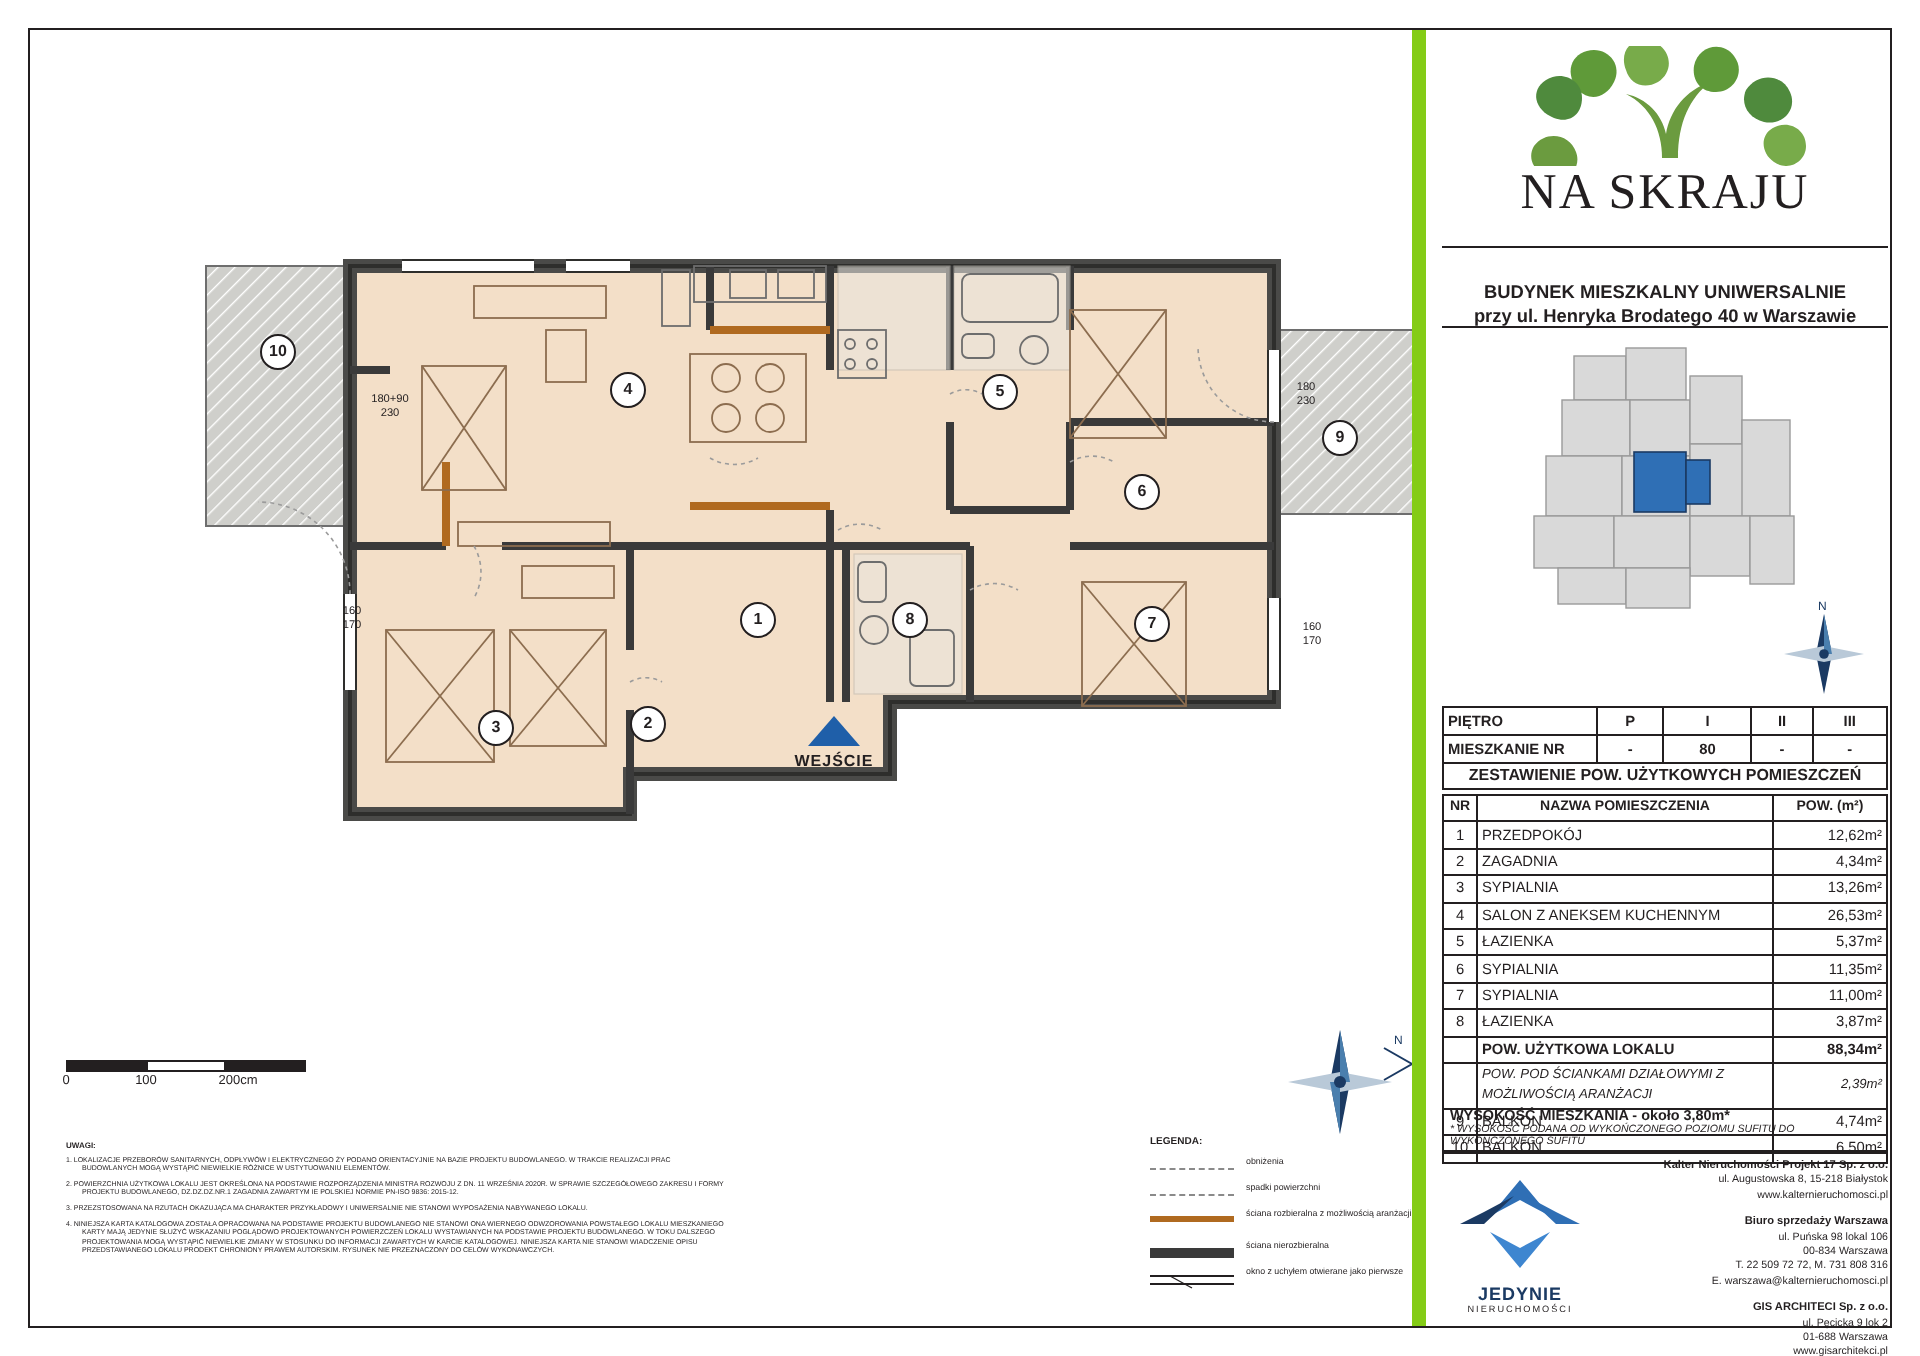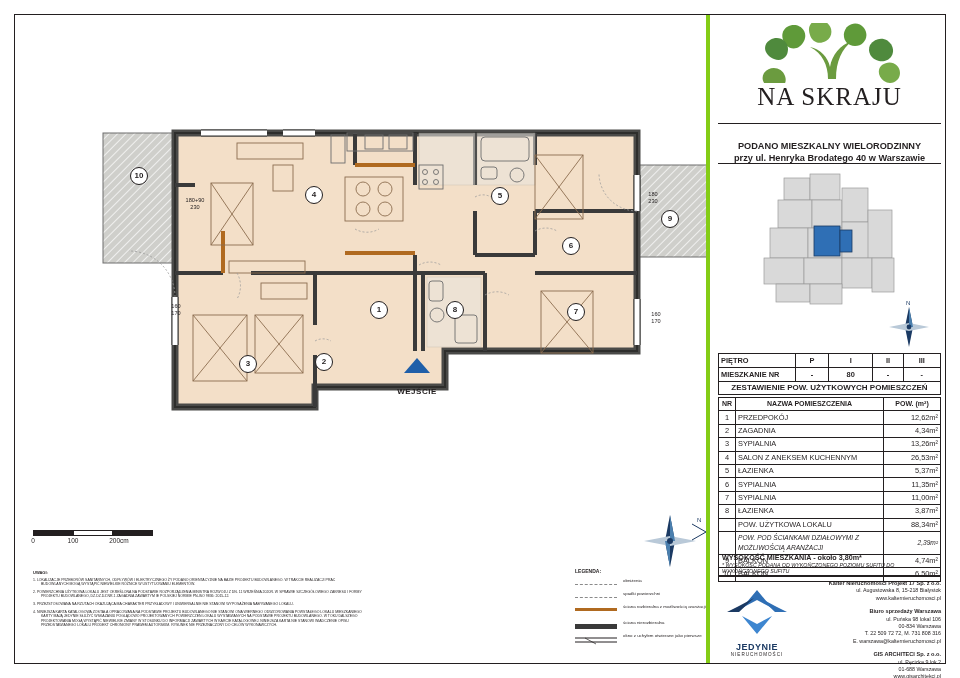--- a/index.html
+++ b/index.html
@@ -1,21 +1,21 @@
 <!DOCTYPE html>
 <html><head>
 <meta charset="utf-8">
 <style>
   html,body{margin:0;padding:0;background:#ffffff;}
   body{width:960px;height:678px;font-family:"Liberation Sans",sans-serif;color:#231f20;overflow:hidden;}
   .sheet{position:absolute;left:0;top:0;width:960px;height:678px;background:#fff;}
   .border{position:absolute;left:14px;top:14px;width:932px;height:650px;border:1px solid #231f20;box-sizing:border-box;}
 
   
-  .rightcol{position:absolute;left:706px;top:15px;width:239px;height:648px;box-sizing:border-box;border-left:4px solid #84cc16;}
+  .rightcol{position:absolute;left:706px;top:15px;width:239px;height:648px;box-sizing:border-box;border-left:7px solid #84cc16;}
 
   .logo-block{position:absolute;left:0;top:0;width:239px;height:120px;}
   .ivy{position:absolute;left:40px;top:8px;width:160px;height:60px;}
   .brand{position:absolute;left:0;top:68px;width:239px;text-align:center;font-family:"Liberation Serif",serif;font-size:25px;letter-spacing:1px;color:#231f20;}
   .hr{position:absolute;left:8px;width:223px;height:1px;background:#231f20;}
 
   .subtitle{position:absolute;left:0;top:125px;width:239px;text-align:center;font-size:9.2px;font-weight:bold;line-height:12px;color:#231f20;}
 
   .keyplan{position:absolute;left:8px;top:155px;width:223px;height:155px;}
   .kp-svg{position:absolute;left:0;top:0;}
@@ -27,21 +27,21 @@
   .tbl td,.tbl th{border:1px solid #231f20;padding:1px 2px;line-height:10px;}
   .tbl .c{text-align:center;}
   .floor-tbl{top:338px;}
   .floor-tbl td{height:11px;font-weight:bold;}
   .zest-title{position:absolute;left:8px;top:366px;width:223px;text-align:center;font-size:8px;font-weight:bold;border:1px solid #231f20;border-top:none;box-sizing:border-box;padding:2px 0;}
   .rooms-tbl{top:382px;}
   .rooms-tbl td{height:10.4px;}
   .rooms-tbl .num{width:12px;text-align:center;}
   .rooms-tbl .area{width:52px;text-align:right;}
   .rooms-tbl .hdr td{font-weight:bold;font-size:7px;text-align:center;}
-  .rooms-tbl .bold td{font-weight:normal;}
+  .rooms-tbl .bold td{font-weight:bold;}
   .rooms-tbl .ital td{font-style:italic;font-size:6.6px;}
   .height-note{position:absolute;left:8px;top:536px;width:223px;box-sizing:border-box;border:1px solid #231f20;border-top:none;padding:2px 3px;font-size:7.2px;font-weight:bold;}
   .height-note .small{font-weight:normal;font-size:5.3px;font-style:italic;}
 
   .contact{position:absolute;left:8px;top:565px;width:223px;height:92px;}
   .kalter-logo{position:absolute;left:0;top:4px;width:78px;height:62px;}
   .kalter-name{position:absolute;left:0;top:62px;width:78px;text-align:center;font-size:9px;font-weight:bold;letter-spacing:.5px;color:#1b3a63;}
   .kalter-sub{position:absolute;left:0;top:72px;width:78px;text-align:center;font-size:4.6px;letter-spacing:1px;color:#231f20;}
   .contact-txt{position:absolute;left:82px;top:0;width:141px;text-align:right;font-size:5.3px;line-height:7.4px;color:#231f20;}
   .contact-txt b{font-size:5.6px;}
@@ -50,21 +50,21 @@
   .planarea{position:absolute;left:15px;top:15px;width:691px;height:648px;}
 
   .plan-svg{position:absolute;left:0;top:0;}
 
   .roomnum{position:absolute;width:16px;height:16px;border:1.1px solid #231f20;border-radius:50%;background:#fff;font-size:8px;line-height:15px;text-align:center;font-weight:bold;color:#231f20;}
 
   .dimlabel{position:absolute;font-size:5.6px;line-height:7px;text-align:center;color:#231f20;}
 
   .entrance{position:absolute;left:342px;top:343px;width:120px;text-align:center;}
   .entrance .arrow{width:0;height:0;margin:0 auto;border-left:13px solid transparent;border-right:13px solid transparent;border-bottom:15px solid #1f5fa9;}
-  .entrance .lbl{margin-top:14px;font-size:8px;font-weight:bold;letter-spacing:.5px;color:#231f20;}
+  .entrance .lbl{margin-top:3px;font-size:8px;font-weight:bold;letter-spacing:.5px;color:#231f20;}
 
   .scalebar{position:absolute;left:18px;top:515px;width:180px;}
   .scalebar .bar{position:relative;height:6px;}
   .scalebar .seg{position:absolute;top:0;height:6px;border:.8px solid #231f20;box-sizing:border-box;}
   .scalebar .labels{position:relative;height:10px;margin-top:1px;}
   .scalebar .labels span{position:absolute;font-size:6.5px;transform:translateX(-50%);}
 
   .compass-big{position:absolute;left:625px;top:495px;width:70px;height:62px;}
 
   .notes{position:absolute;left:18px;top:556px;width:330px;font-size:3.5px;line-height:4.6px;color:#231f20;}
@@ -341,21 +341,21 @@
           <path d="M120,22 c6,-9 18,-8 22,1 c4,9 -4,17 -13,15 c-8,-2 -12,-9 -9,-16 Z" fill="#4f8a3d"></path>
           <path d="M132,42 c8,-6 18,-1 18,8 c0,8 -9,13 -16,8 c-6,-4 -7,-12 -2,-16 Z" fill="#78ab4a"></path>
           <path d="M14,50 c6,-8 18,-6 21,3 c3,8 -4,15 -12,13 c-8,-2 -13,-9 -9,-16 Z" fill="#6b9b3f"></path>
         </g>
       </svg>
       <div class="brand">NA SKRAJU</div>
     </div>
     <div class="hr" style="top:108px;"></div>
 
     <div class="subtitle">
-      <div>PODANO MIESZKALNY WIELORODZINNY</div>
+      <div>BUDYNEK MIESZKALNY UNIWERSALNIE</div>
       <div>przy ul. Henryka Brodatego 40 w Warszawie</div>
     </div>
     <div class="hr" style="top:148px;"></div>
 
     <div class="keyplan">
       <svg class="kp-svg" width="223" height="155" viewBox="0 0 223 155">
         <g fill="#d9d9d9" stroke="#9a9a9a" stroke-width=".7">
           <rect x="66" y="8" width="26" height="22"></rect>
           <rect x="92" y="4" width="30" height="26"></rect>
           <rect x="60" y="30" width="34" height="28"></rect>

